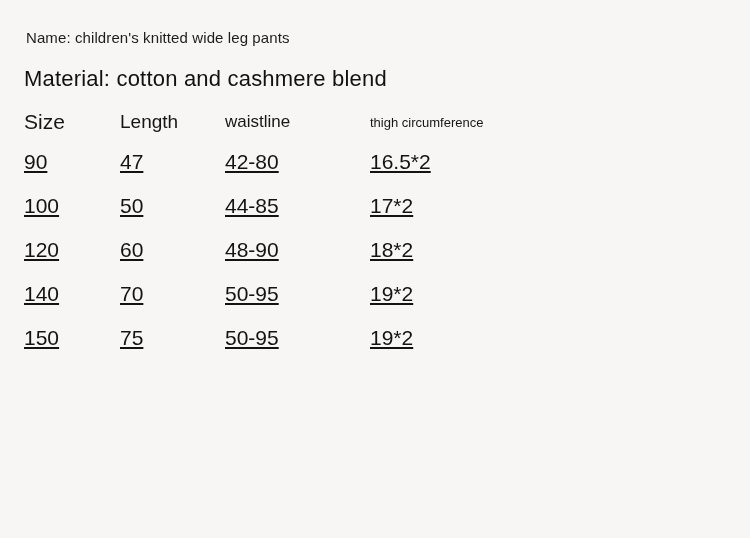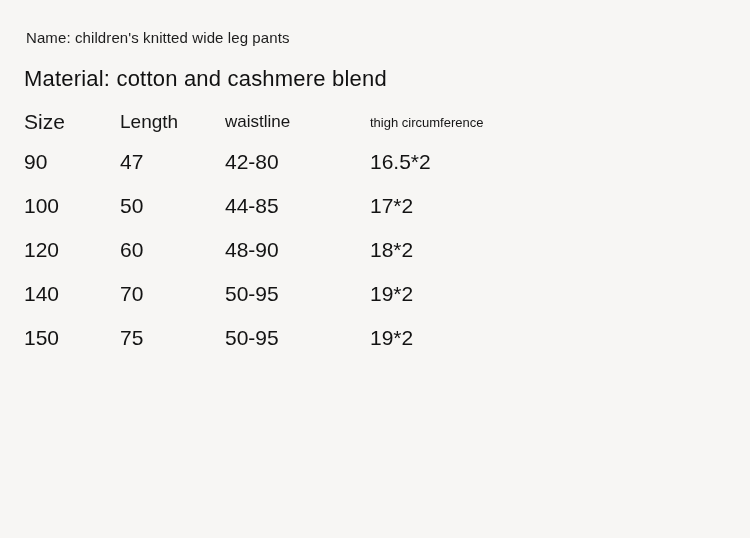--- a/index.html
+++ b/index.html
@@ -57,20 +57,21 @@
   th.h2 { font-size: 17px; padding-left: 6px; }
   th.h3 { font-size: 13px; padding-left: 4px; }
 
   table.size-table td {
     text-align: left;
     font-size: 21px;
     line-height: 44px;
     padding: 0;
     color: #131313;
     white-space: nowrap;
+    text-decoration: underline;
   }
   td.c0 { padding-left: 0px; }
   td.c1 { padding-left: 10px; }
   td.c2 { padding-left: 6px; }
   td.c3 { padding-left: 4px; }
 </style>
 </head>
 <body>
 
 <div class="page">

